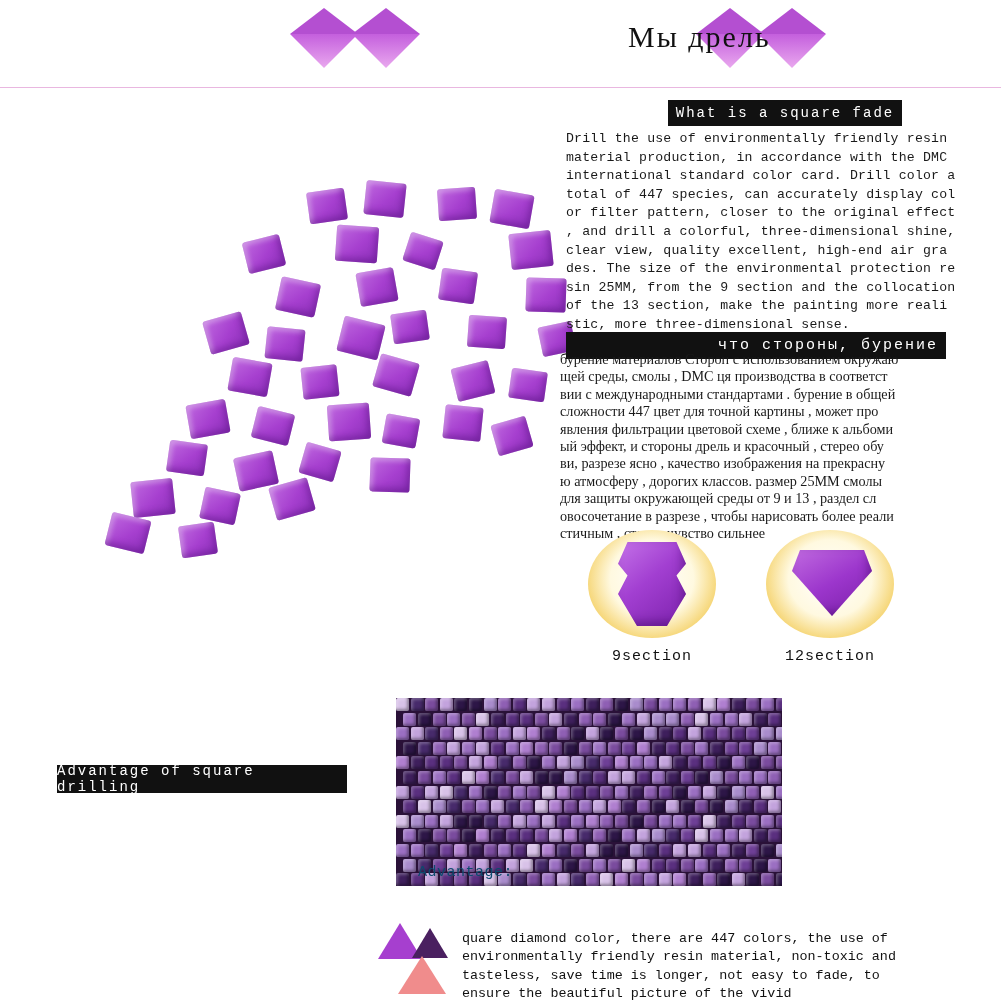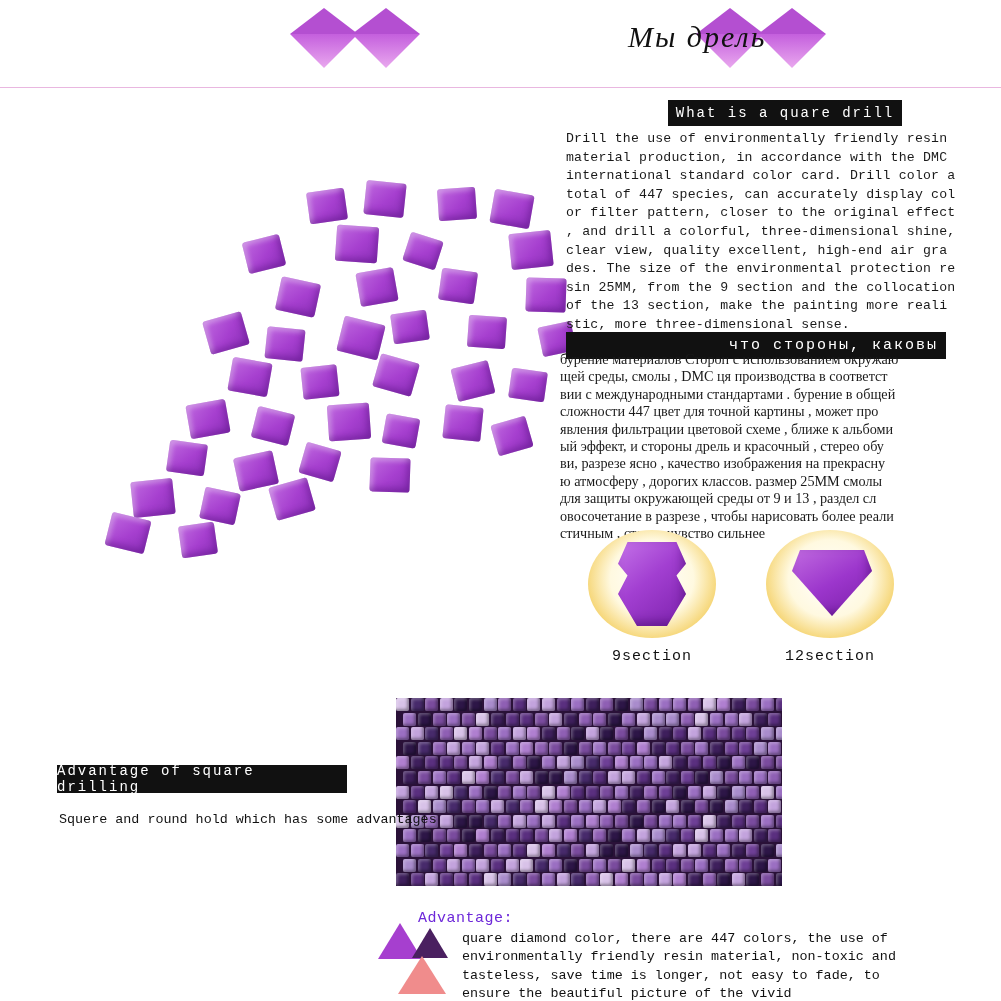--- a/index.html
+++ b/index.html
@@ -32,21 +32,21 @@
   .title {
     position: absolute;
     font-family: "Liberation Serif", serif;
     font-size: 30px;
     letter-spacing: 2px;
     color: #111111;
     white-space: nowrap;
     z-index: 4;
   }
   .title-en { left: 222px; top: 20px; }
-  .title-ru { left: 628px; top: 20px; font-style: italic; }
+  .title-ru { left: 628px; top: 20px; }
 
   
   .pent {
     position: absolute;
     z-index: 2;
   }
   .pent .top {
     width: 0; height: 0;
     border-left: 34px solid transparent;
     border-right: 34px solid transparent;
@@ -192,24 +192,24 @@
     position: absolute;
     left: 59px; top: 808px;
     width: 400px;
     font-family: "Liberation Mono", monospace;
     font-size: 13.4px;
     line-height: 24px;
     color: #111111;
   }
   #adv-word {
     position: absolute;
-    left: 418px; top: 910px;
+    left: 418px; top: 864px;
     font-family: "Liberation Mono", monospace;
     font-size: 15px;
-    color: #6d28d9;
+    color: #0c4a6e;
     letter-spacing: 0.5px;
   }
   #adv-body {
     position: absolute;
     left: 462px; top: 930px;
     width: 480px;
     font-family: "Liberation Mono", monospace;
     font-size: 13.4px;
     line-height: 18.4px;
     color: #111111;
@@ -298,34 +298,34 @@
     <div class="gem" style="left: 196px; top: 334px; width: 40px; height: 34px; transform: rotate(-12deg);"></div>
     <div class="gem" style="left: 262px; top: 326px; width: 36px; height: 32px; transform: rotate(16deg);"></div>
     <div class="gem" style="left: 330px; top: 338px; width: 40px; height: 34px; transform: rotate(2deg);"></div>
     <div class="gem" style="left: 92px; top: 360px; width: 42px; height: 36px; transform: rotate(-6deg);"></div>
     <div class="gem" style="left: 162px; top: 370px; width: 36px; height: 32px; transform: rotate(12deg);"></div>
     <div class="gem" style="left: 232px; top: 362px; width: 40px; height: 34px; transform: rotate(-16deg);"></div>
     <div class="gem" style="left: 68px; top: 396px; width: 40px; height: 34px; transform: rotate(14deg);"></div>
     <div class="gem" style="left: 140px; top: 404px; width: 36px; height: 32px; transform: rotate(-8deg);"></div>
   </div>
 
-<div class="label-bar" id="label-square-drill">What is a quare drill</div>
+<div class="label-bar" id="label-square-drill">What is a square fade</div>
 <div class="para" id="para-en">Drill the use of environmentally friendly resin
 material production, in accordance with the DMC
 international standard color card. Drill color a
 total of 447 species, can accurately display col
 or filter pattern, closer to the original effect
 , and drill a colorful, three-dimensional shine,
 clear view, quality excellent, high-end air gra
 des. The size of the environmental protection re
 sin 25MM, from the 9 section and the collocation
 of the 13 section, make the painting more reali
 stic, more three-dimensional sense.</div>
 
-<div class="label-bar" id="label-sides-ru">что стороны, каковы</div>
+<div class="label-bar" id="label-sides-ru">что стороны, бурение</div>
 <div class="para" id="para-ru">бурение материалов Стороп с использованием окружаю
 щей среды, смолы , DMC ця производства в соответст
 вии с международными стандартами . бурение в общей
 сложности 447 цвет для точной картины , может про
 явления фильтрации цветовой схеме , ближе к альбоми
 ый эффект, и стороны дрель и красочный , стерео обу
 ви, разрезе ясно , качество изображения на прекрасну
 ю атмосферу , дорогих классов. размер 25MM смолы
 для защиты окружающей среды от 9 и 13 , раздел сл
 овосочетание в разрезе , чтобы нарисовать более реали
@@ -685,21 +685,20 @@
     <div class="cell" style="left: 306.6px; top: 175.2px; background: rgb(143, 95, 180); box-shadow: rgba(0, 0, 0, 0.35) -2px -2px 3px inset, rgba(255, 255, 255, 0.25) 2px 2px 3px inset;"></div>
     <div class="cell" style="left: 321.2px; top: 175.2px; background: rgb(45, 22, 71); box-shadow: rgba(0, 0, 0, 0.35) -2px -2px 3px inset, rgba(255, 255, 255, 0.25) 2px 2px 3px inset;"></div>
     <div class="cell" style="left: 335.8px; top: 175.2px; background: rgb(195, 163, 221); box-shadow: rgba(0, 0, 0, 0.35) -2px -2px 3px inset, rgba(255, 255, 255, 0.25) 2px 2px 3px inset;"></div>
     <div class="cell" style="left: 350.4px; top: 175.2px; background: rgb(45, 22, 71); box-shadow: rgba(0, 0, 0, 0.35) -2px -2px 3px inset, rgba(255, 255, 255, 0.25) 2px 2px 3px inset;"></div>
     <div class="cell" style="left: 365px; top: 175.2px; background: rgb(122, 75, 158); box-shadow: rgba(0, 0, 0, 0.35) -2px -2px 3px inset, rgba(255, 255, 255, 0.25) 2px 2px 3px inset;"></div>
     <div class="cell" style="left: 379.6px; top: 175.2px; background: rgb(45, 22, 71); box-shadow: rgba(0, 0, 0, 0.35) -2px -2px 3px inset, rgba(255, 255, 255, 0.25) 2px 2px 3px inset;"></div>
   </div>
 
 <div class="label-bar" id="label-advantages">Advantage of square drilling</div>
 <div id="adv-sub">
-  <div>Squere and round hold which has some advantages</div>
 </div>
 
 <div class="tri" id="tri-purple"></div>
 <div class="tri" id="tri-dark"></div>
 <div class="tri" id="tri-pink"></div>
 
 <div id="adv-word">Advantage:</div>
 <div id="adv-body">quare diamond color, there are 447 colors, the use of
 environmentally friendly resin material, non-toxic and
 tasteless, save time is longer, not easy to fade, to

